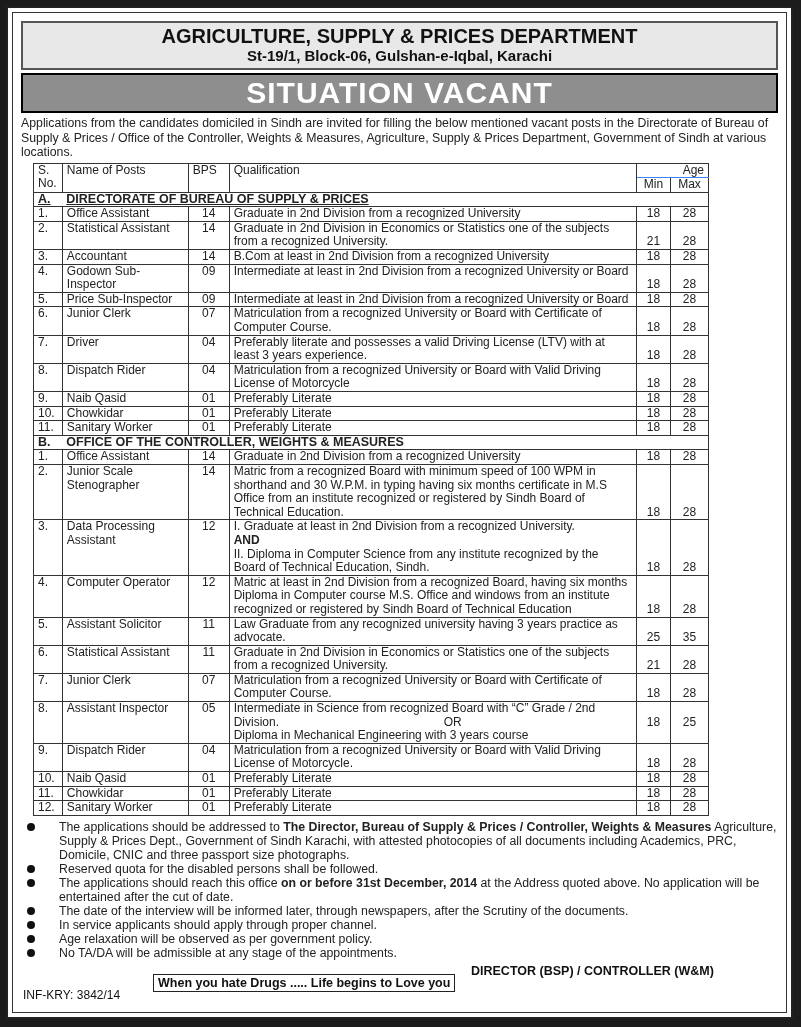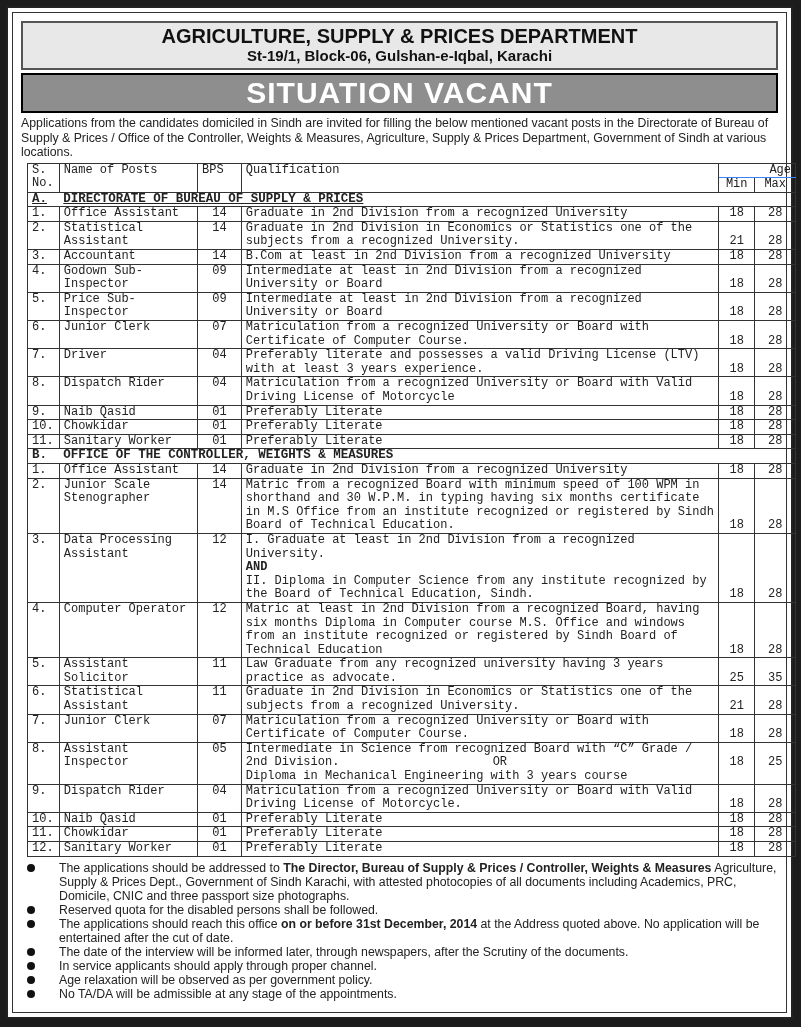--- a/index.html
+++ b/index.html
@@ -5,21 +5,21 @@
   html,body{margin:0;padding:0;}
   body{width:801px;height:1027px;background:#1c1c1c;font-family:"Liberation Sans",sans-serif;color:#111;overflow:hidden;}
   .sheet{position:absolute;left:6px;top:6px;width:787px;height:1013px;background:#fff;border:2px solid #222;box-sizing:border-box;}
   .inner{position:absolute;left:4px;top:4px;right:4px;bottom:4px;border:1px solid #333;}
   .head{margin:8px 8px 0 8px;border:2px solid #555;background:#e8e8e8;text-align:center;padding:2px 0 3px;}
   .head .t1{font-weight:bold;font-size:21px;line-height:22px;letter-spacing:0.2px;}
   .head .t2{font-weight:bold;font-size:20px;line-height:22px;}
   .head .t3{font-weight:bold;font-size:15px;line-height:18px;}
   .banner{margin:3px 8px 0 8px;border:2px solid #000000;background:#8e8e8e;text-align:center;color:#fff;font-weight:bold;font-size:30px;line-height:36px;letter-spacing:1px;}
   .intro{margin:3px 8px 0 8px;font-size:12.3px;line-height:14.5px;color:#222;}
-  table{border-collapse:collapse;margin:3px 0 0 14px;width:769px;font-size:12px;color:#222;font-family:Liberation Mono, monospace;}
+  table{border-collapse:collapse;margin:3px 0 0 20px;width:676px;font-size:12px;color:#222;}
   td,th{border:1px solid #333;padding:0 4px;vertical-align:top;line-height:13.6px;}
   th{font-weight:normal;text-align:left;}
   .c1{width:20px;}
   .c2{width:124px;}
   .c3{width:33px;text-align:center;}
   .c4{width:450px;}
   .c5{width:26px;text-align:center;vertical-align:bottom;}
   .c6{width:30px;text-align:center;vertical-align:bottom;}
   .sec td{font-weight:bold;font-size:12.5px;border-left:none;border-right:none;}
   .sec .u{text-decoration:underline;}
@@ -271,15 +271,20 @@
   <div class="notes">
     <div class="note"><span class="dot"></span><span>The applications should be addressed to </span><b>The Director, Bureau of Supply &amp; Prices / Controller, Weights &amp; Measures</b><span> Agriculture, Supply &amp; Prices Dept., Government of Sindh Karachi, with attested photocopies of all documents including Academics, PRC, Domicile, CNIC and three passport size photographs.</span></div>
     <div class="note"><span class="dot"></span><span>Reserved quota for the disabled persons shall be followed.</span></div>
     <div class="note"><span class="dot"></span><span>The applications should reach  this office </span><b>on or before 31st December, 2014</b><span>  at the Address quoted above. No application will be entertained after the cut of date.</span></div>
     <div class="note"><span class="dot"></span><span>The date of the interview will be informed later, through newspapers, after the Scrutiny of the documents.</span></div>
     <div class="note"><span class="dot"></span><span>In service applicants should apply through proper channel.</span></div>
     <div class="note"><span class="dot"></span><span>Age relaxation will be observed as per government policy.</span></div>
     <div class="note"><span class="dot"></span><span>No TA/DA will be admissible at any stage of the appointments.</span></div>
   </div>
 
+  <div class="foot">
+    <div class="sign">DIRECTOR (BSP) / CONTROLLER (W&amp;M)</div>
+    <div class="slogan">When you hate Drugs ..... Life begins to Love you</div>
+    <div class="ref">INF-KRY: 3842/14</div>
+  </div>
 
  </div>
 </div>
 
 </body></html>

